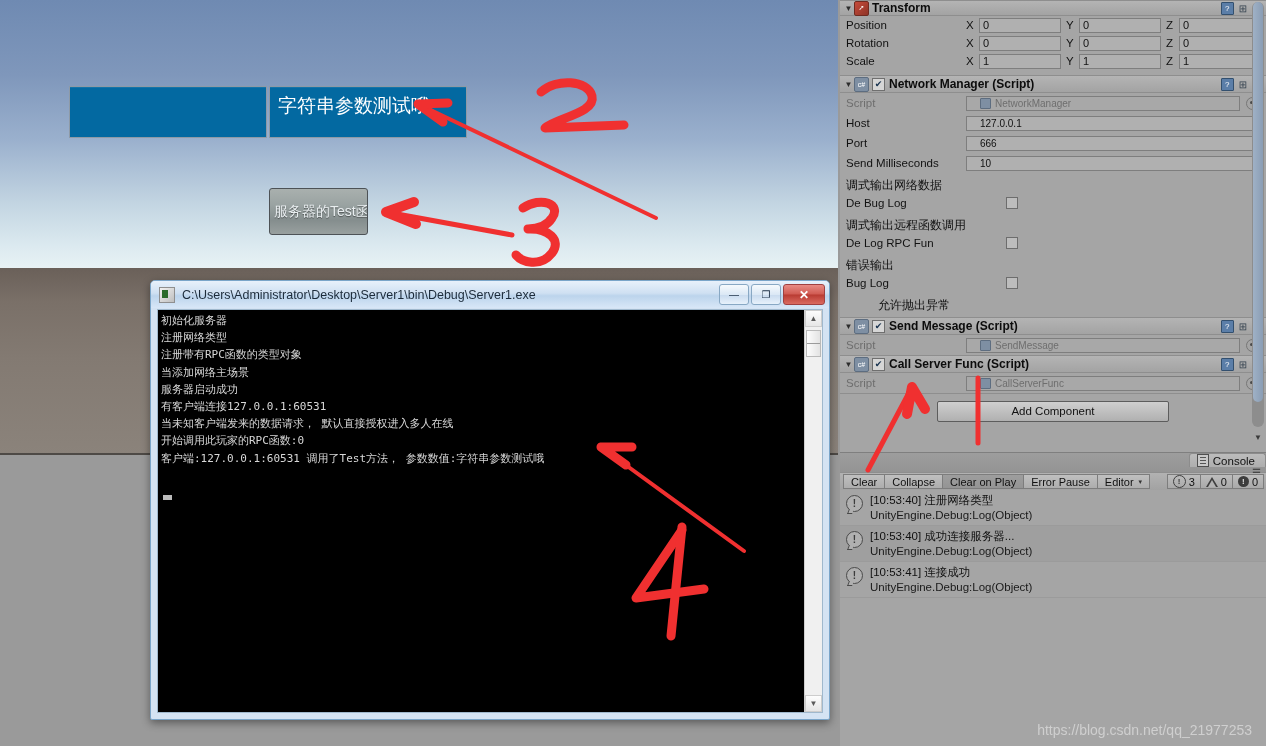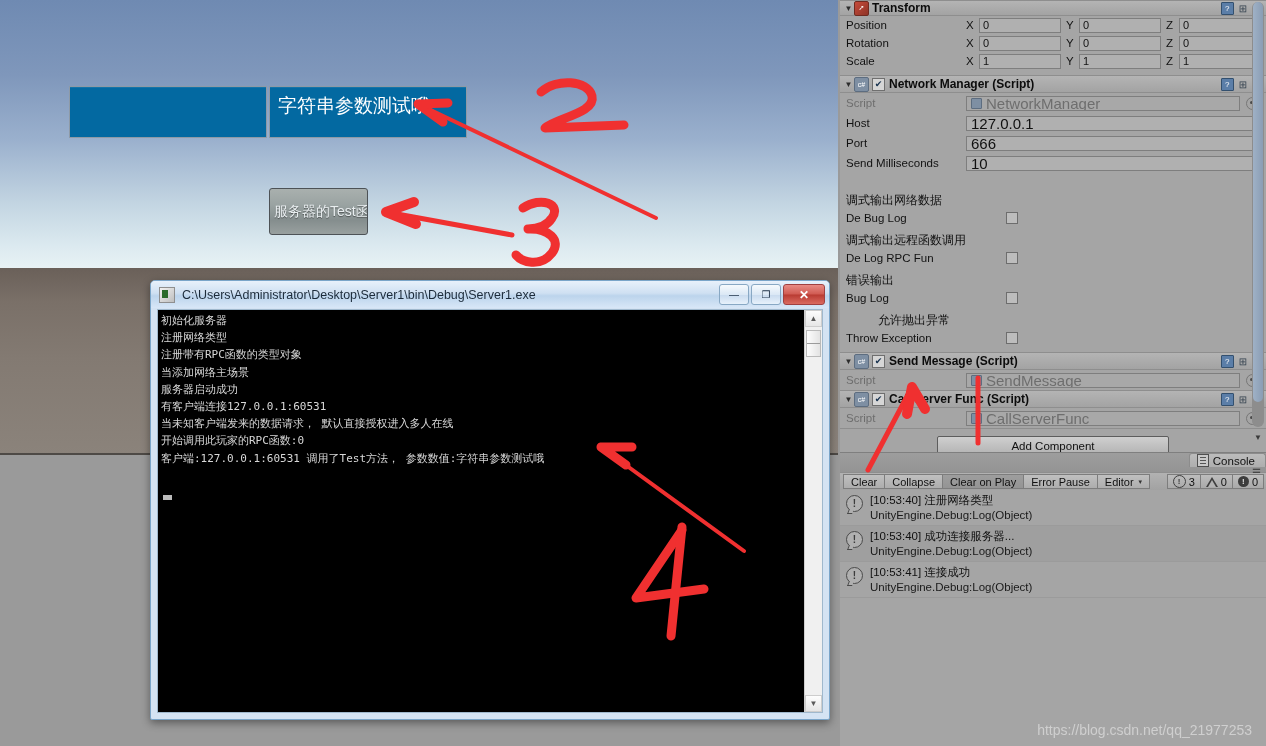--- a/index.html
+++ b/index.html
@@ -154,21 +154,21 @@
   .hi{font-size:10px;color:#33414e;}
   .hi.book{
     width:11px;height:11px;background:#5b7ea8;border:1px solid #33506f;border-radius:1px;
     color:#fff;font-size:8px;display:flex;align-items:center;justify-content:center;
   }
   .row{display:flex;align-items:center;height:20px;padding-left:6px;box-sizing:border-box;}
   .lbl{width:120px;flex:none;color:#121212;white-space:nowrap;}
   .lbl.dim{color:#6e6e6e;}
   .field{
     flex:1;height:15px;margin-right:6px;background:#b0b0b0;border:1px solid #7e7e7e;
-    box-sizing:border-box;font-size:15px;color:#101010;padding:0 4px;line-height:13px;
+    box-sizing:border-box;font-size:10px;color:#101010;padding:0 13px;line-height:13px;
     white-space:nowrap;overflow:hidden;
   }
   .field.dim{color:#6e6e6e;background:#a8a8a8;}
   .field.script{display:flex;align-items:center;}
   .field.script .sq{
     width:9px;height:9px;background:#7e8fa3;border:1px solid #5d6d80;
     margin-right:4px;flex:none;border-radius:1px;
   }
   .target-dot{
     width:11px;height:11px;border:1px solid #777;border-radius:50%;
@@ -417,43 +417,39 @@
     </div>
     <div class="row">
       <span class="lbl">Port</span>
       <span class="field">666</span>
     </div>
     <div class="row">
       <span class="lbl">Send Milliseconds</span>
       <span class="field">10</span>
     </div>
 
-    <div class="cnlabel" style="margin-top:20px;">调式输出网络数据</div>
+    <div class="cnlabel" style="margin-top:5px;">调式输出网络数据</div>
     <div class="cbrow">
       <span class="lbl">De Bug Log</span>
       <span class="cbox"></span>
     </div>
 
     <div class="cnlabel" style="margin-top:5px;">调式输出远程函数调用</div>
     <div class="cbrow">
       <span class="lbl">De Log RPC Fun</span>
       <span class="cbox"></span>
     </div>
 
     <div class="cnlabel" style="margin-top:5px;">错误输出</div>
     <div class="cbrow">
       <span class="lbl">Bug Log</span>
       <span class="cbox"></span>
     </div>
 
     <div class="cnlabel" style="margin-top:5px;margin-left:32px;">允许抛出异常</div>
-    <div class="cbrow">
-      <span class="lbl">Throw Exception</span>
-      <span class="cbox"></span>
-    </div>
 
     <div class="comp-header" style="margin-top:4px;">
       <span class="tri">▼</span>
       <span class="cs-icon">c#</span>
       <span class="chk">✔</span>
       <span class="comp-title">Send Message (Script)</span>
       <span class="hdr-icons">
         <span class="hi book">?</span>
         <span class="hi">⊞</span>
         <span class="hi">⚙</span>

